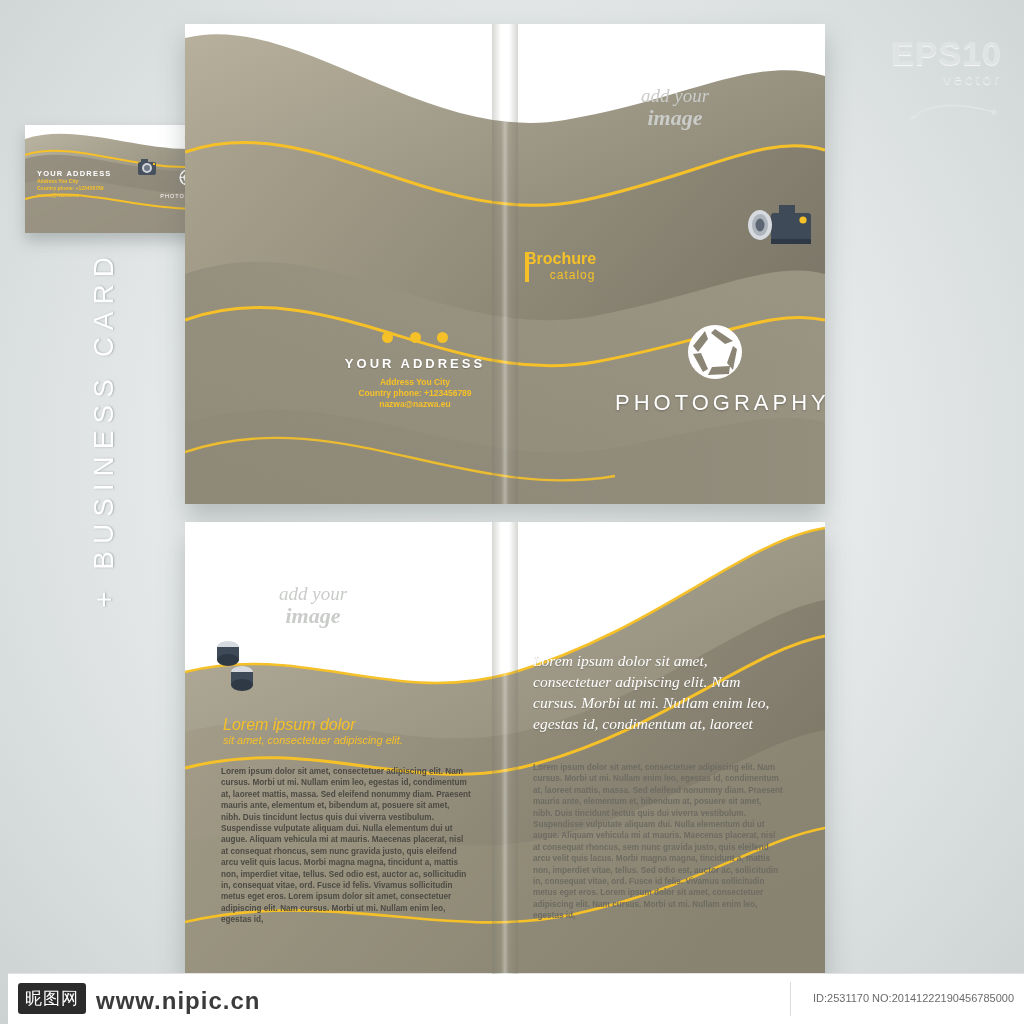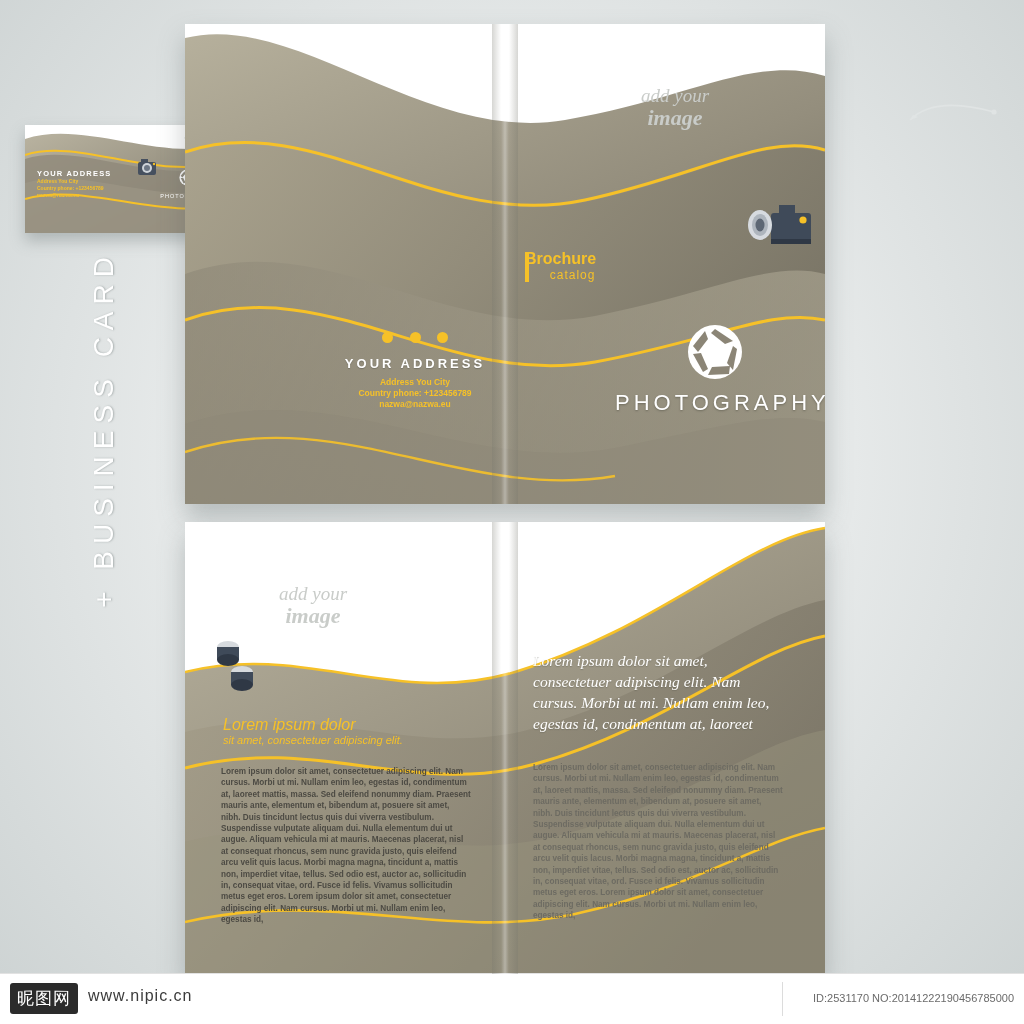--- a/index.html
+++ b/index.html
@@ -82,34 +82,38 @@
   .card .addr .t{color:#fff;font-size:7.5px;font-weight:bold;letter-spacing:1.2px;}
   .card .addr .l{color:#f6c128;font-size:5px;font-weight:bold;line-height:7px;}
   .card .mini-photog{position:absolute;right:16px;top:44px;text-align:center;}
   .card .mini-photog .ap{width:17px;height:17px;margin:0 auto 3px;}
   .card .mini-photog .w{color:#fff;font-size:5.5px;letter-spacing:1px;}
   .card .addtxt{position:absolute;right:24px;top:9px;text-align:center;color:#c9ccc9;font-style:italic;font-family:"Liberation Serif", serif;line-height:1;}
   .card .addtxt .a{font-size:6px;}
   .card .addtxt .b{font-size:7px;font-weight:bold;}
 
   
-  .footer{position:absolute;left:0;right:0;bottom:0;height:50px;background:#fff;border-top:1px solid #e2e2e2;}
+  .footer{position:absolute;left:8px;right:0;bottom:0;height:50px;background:#fff;border-top:1px solid #e2e2e2;}
   .footer .logo{position:absolute;left:10px;top:9px;background:#2b2b2b;color:#fff;font-size:17px;padding:4px 7px;border-radius:3px;letter-spacing:1px;font-family:"DejaVu Sans", sans-serif;}
-  .footer .site{position:absolute;left:88px;top:13px;color:#3b3b3b;font-size:16px;letter-spacing:1px;}
+  .footer .site{position:absolute;left:88px;top:13px;color:#3b3b3b;font-size:24px;letter-spacing:1px;font-weight:bold;}
   .footer .idno{position:absolute;right:10px;top:18px;color:#6b6b6b;font-size:11px;}
   .footer .vdiv{position:absolute;left:782px;top:8px;bottom:8px;width:1px;background:#dcdcdc;}
 
   
   .cam{position:absolute;}
 </style>
 </head>
 <body>
 
 <div class="stage">
 
+  <div class="eps">
+    <div class="big">EPS10</div>
+    <div class="small">vector</div>
+  </div>
   <svg class="eps-squiggle" viewBox="0 0 90 28">
     <path d="M2 20 C20 2, 50 2, 86 12" stroke="#e0e4e4" stroke-width="1.6" fill="none"></path>
     <circle cx="86" cy="12" r="2.6" fill="#e0e4e4"></circle>
     <path d="M2 20 l8 -3 l-5 -2 z" fill="#e0e4e4"></path>
   </svg>
 
   <div class="vlabel">+ BUSINESS CARD</div>
 
   <div class="card">
     <div class="tan">

